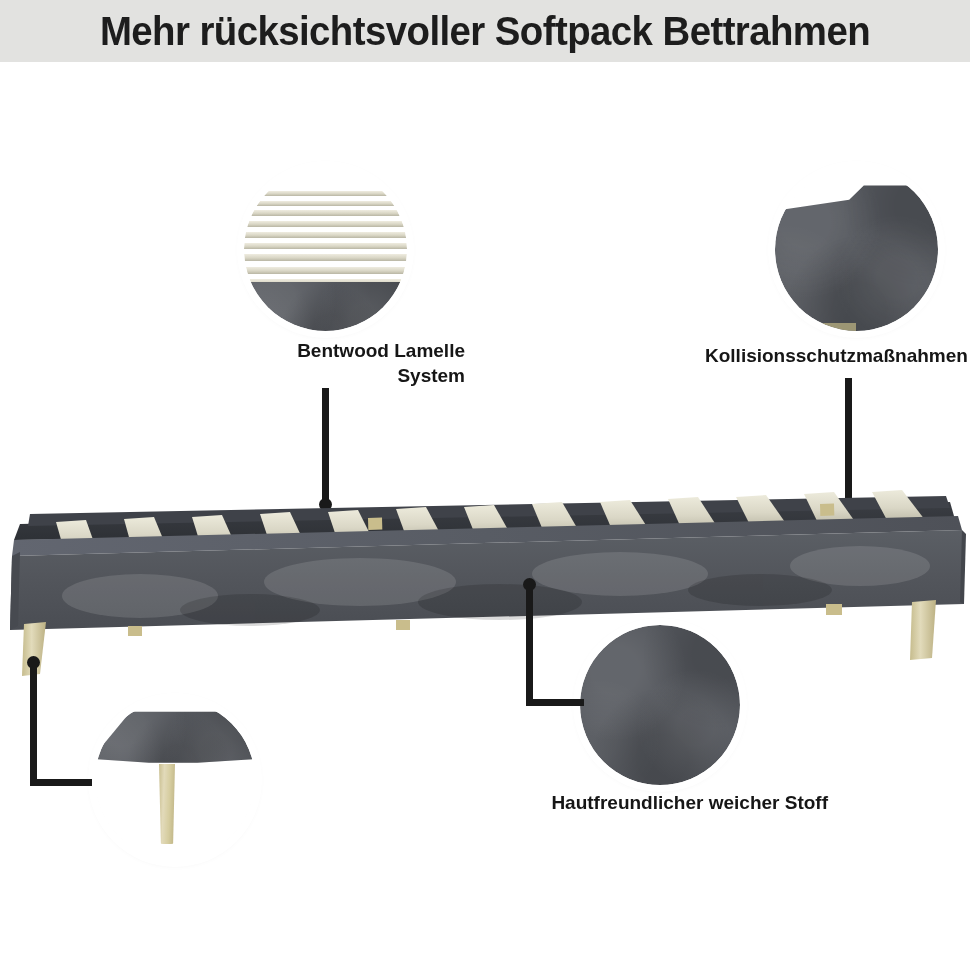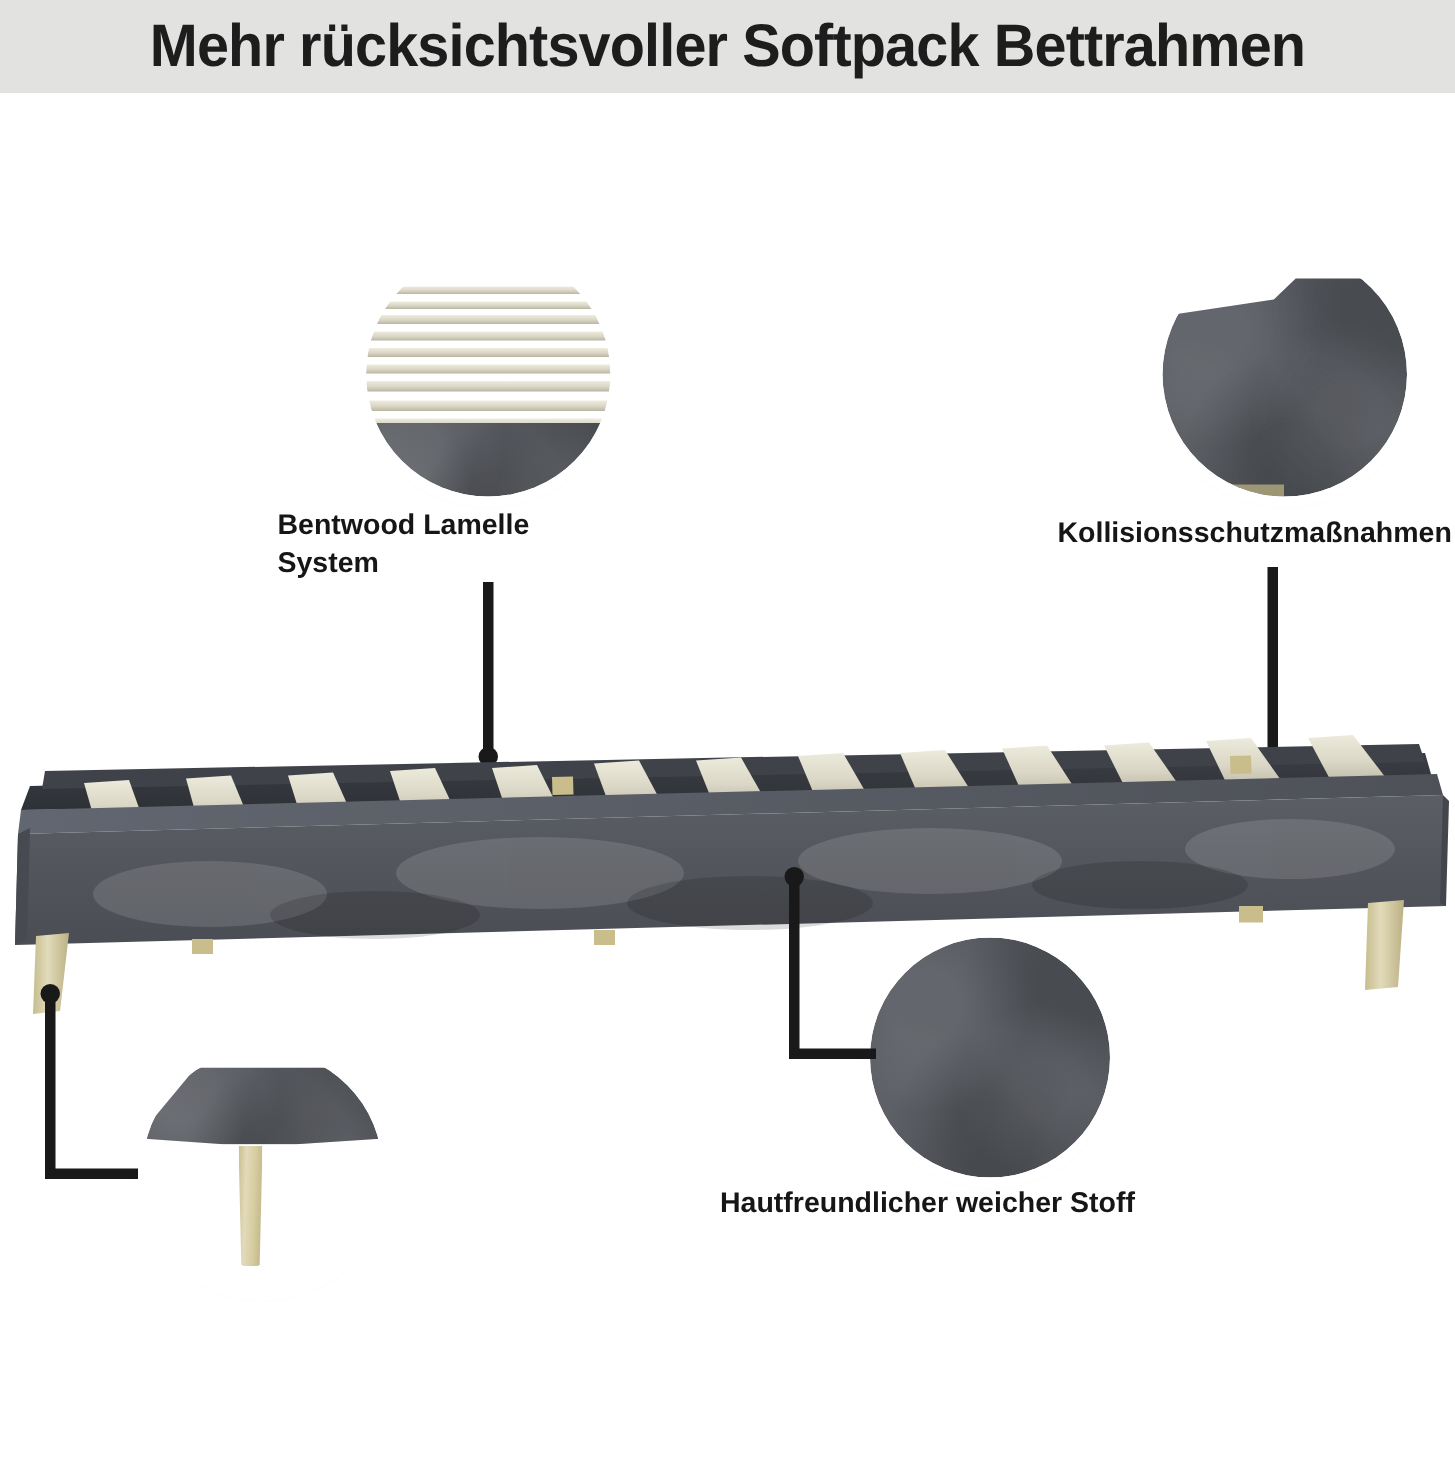--- a/index.html
+++ b/index.html
@@ -45,21 +45,21 @@
 
   
   .callout-label {
     position: absolute;
     font-family: "Liberation Sans", sans-serif;
     font-weight: bold;
     font-size: 19px;
     color: #161616;
     line-height: 25px;
     white-space: pre-line;
-    text-align: left;
+    text-align: right;
   }
 
   
   .bubble {
     position: absolute;
     border-radius: 50%;
     background: #ffffff;
     box-shadow: 0 0 0 7px #ffffff, 0 1px 8px rgba(0,0,0,0.22);
     overflow: hidden;
   }
@@ -281,21 +281,21 @@
 
       <polygon points="24,146 46,144 40,196 22,198" fill="url(#gWood)"></polygon>
 
       <polygon points="912,124 936,122 932,180 910,182" fill="url(#gWood)"></polygon>
     </svg>
   </div>
 
   <div class="bubble" id="bubble-fabric" style="left:580px; top:625px; width:160px; height:160px;">
     <div class="bubble-inner fabric"></div>
   </div>
-  <div class="callout-label" style="left:480px; top:790px; width:360px;">Hautfreundlicher weicher Stoff</div>
+  <div class="callout-label" style="left:468px; top:790px; width:360px;">Hautfreundlicher weicher Stoff</div>
 
   <div class="connector" style="left:520px; top:578px; width:110px; height:140px;">
     <div class="conn-dot" style="left:3px; top:0px;"></div>
     <div class="conn-line" style="left:6px; top:5px; width:7px; height:122px;"></div>
     <div class="conn-line" style="left:6px; top:121px; width:58px; height:7px;"></div>
   </div>
 
   <div class="bubble" id="bubble-leg" style="left:95px; top:700px; width:160px; height:160px;">
     <div class="bubble-inner">
       <div id="leg-fabric" class="fabric"></div>

